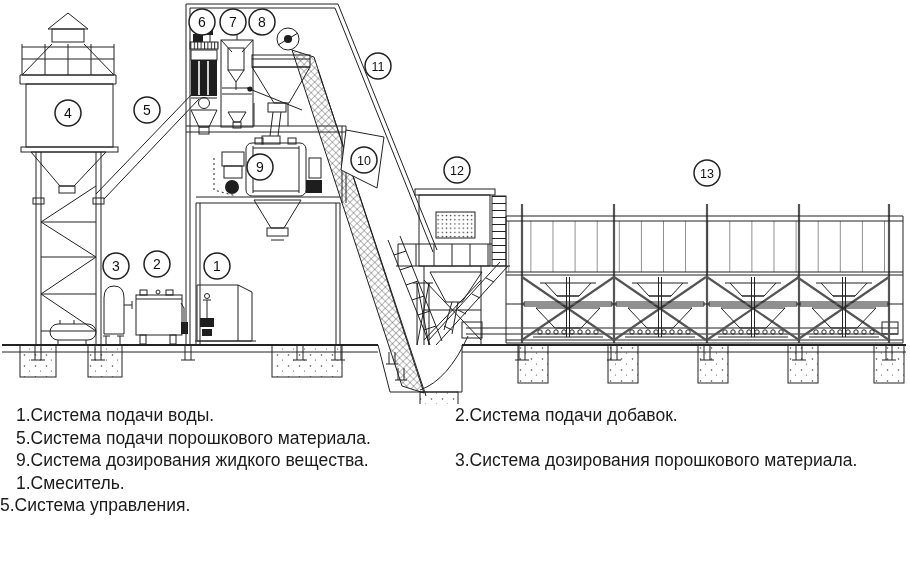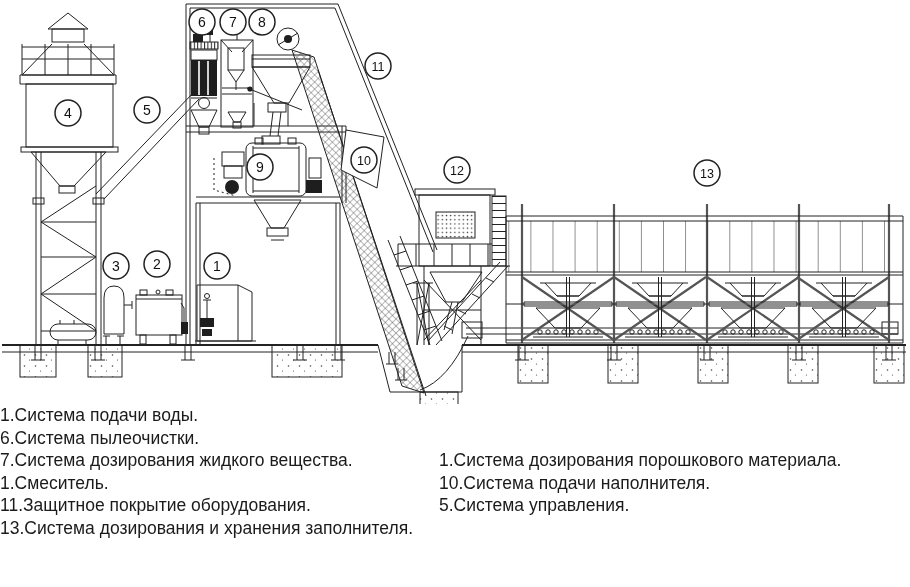--- a/index.html
+++ b/index.html
@@ -12,21 +12,21 @@
   .gy{stroke:#555;stroke-width:2.2;fill:none;}
   .wl{stroke:#fff;stroke-width:1.6;fill:none;}
   .dk{fill:#1e1e1e;stroke:none;}
   text.cn{font-family:"Liberation Sans",sans-serif;font-size:14px;fill:#111;
           text-anchor:middle;}
   text.cn2{font-size:12.5px;}
   
   .legend{position:absolute;left:0;top:404px;width:910px;color:#1b1b1b;
           font-size:17.5px;line-height:22.5px;}
   .lrow{display:flex;white-space:nowrap;}
-  .lcell-l{width:439px;padding-left:0;flex:0 0 auto;}
+  .lcell-l{width:439px;padding-left:16px;flex:0 0 auto;}
   .lcell-r{flex:1 1 auto;}
 </style>
 </head>
 <body>
 
 <div class="page">
 
 <svg width="910" height="404" viewBox="0 0 910 404">
   <defs>
     <pattern id="xh" width="5" height="5" patternUnits="userSpaceOnUse" patternTransform="rotate(45)">
@@ -322,36 +322,32 @@
     <g transform="translate(707,173)">
       <use href="#callout"></use>
           <text class="cn cn2" dy="4.5">13</text>
         </g>
   </g>
 </svg>
 
 <div class="legend">
   <div class="lrow">
     <div class="lcell-l">1.Система подачи воды.</div>
-  </div>
-  <div class="lrow">
-  </div>
-  <div class="lrow">
-    <div class="lcell-r">6.Система пылеочистки.</div>
-  </div>
-  <div class="lrow">
-    <div class="lcell-l">7.Система дозирования жидкого вещества.</div>
-    <div class="lcell-r">1.Система дозирования порошкового материала.</div>
+    <div class="lcell-r">2.Система подачи добавок.</div>
+  </div>
+  <div class="lrow">
+  </div>
+  <div class="lrow">
+    <div class="lcell-l">5.Система подачи порошкового материала.</div>
+  </div>
+  <div class="lrow">
+    <div class="lcell-l">9.Система дозирования жидкого вещества.</div>
+    <div class="lcell-r">3.Система дозирования порошкового материала.</div>
   </div>
   <div class="lrow">
     <div class="lcell-l">1.Смеситель.</div>
-    <div class="lcell-r">10.Система подачи наполнителя.</div>
-  </div>
-  <div class="lrow">
-    <div class="lcell-l">11.Защитное покрытие оборудования.</div>
+  </div>
+  <div class="lrow">
     <div class="lcell-r">5.Система управления.</div>
   </div>
-  <div class="lrow">
-    <div class="lcell-l" style="width:auto">13.Система дозирования и хранения заполнителя.</div>
-  </div>
 </div>
 
 </div>
 
 </body></html>

